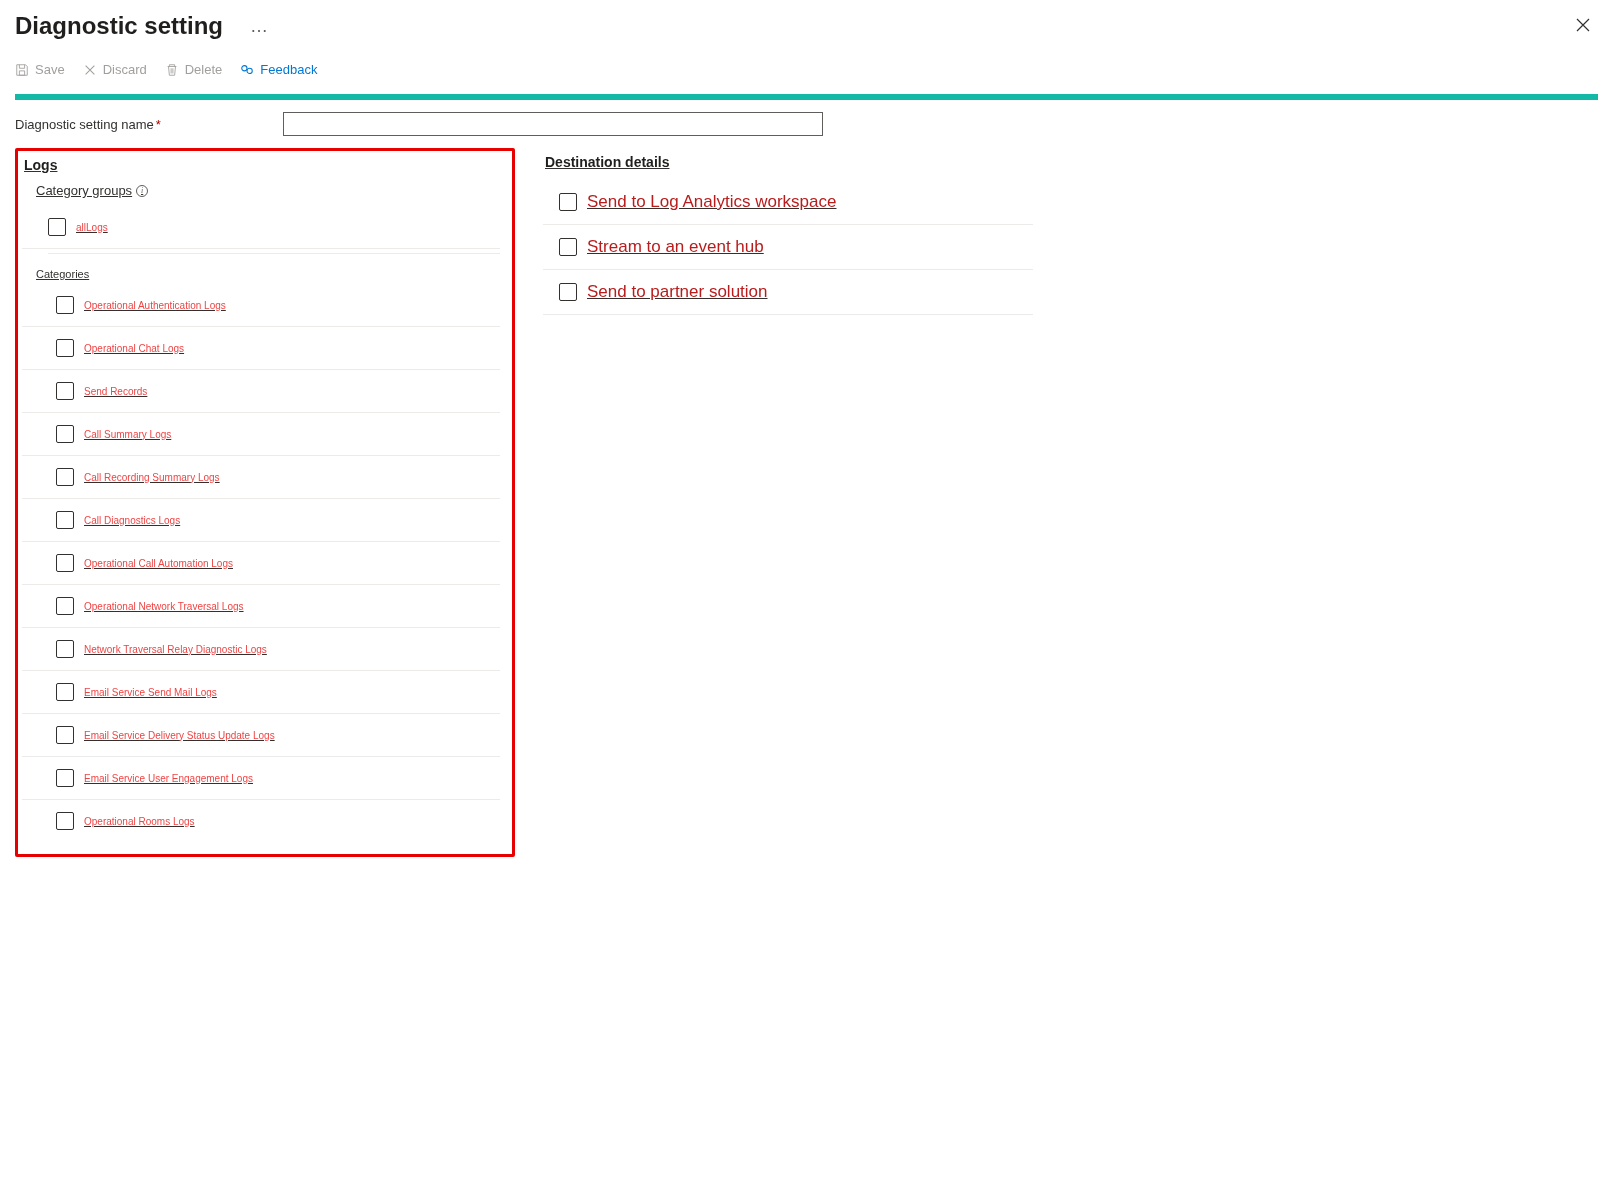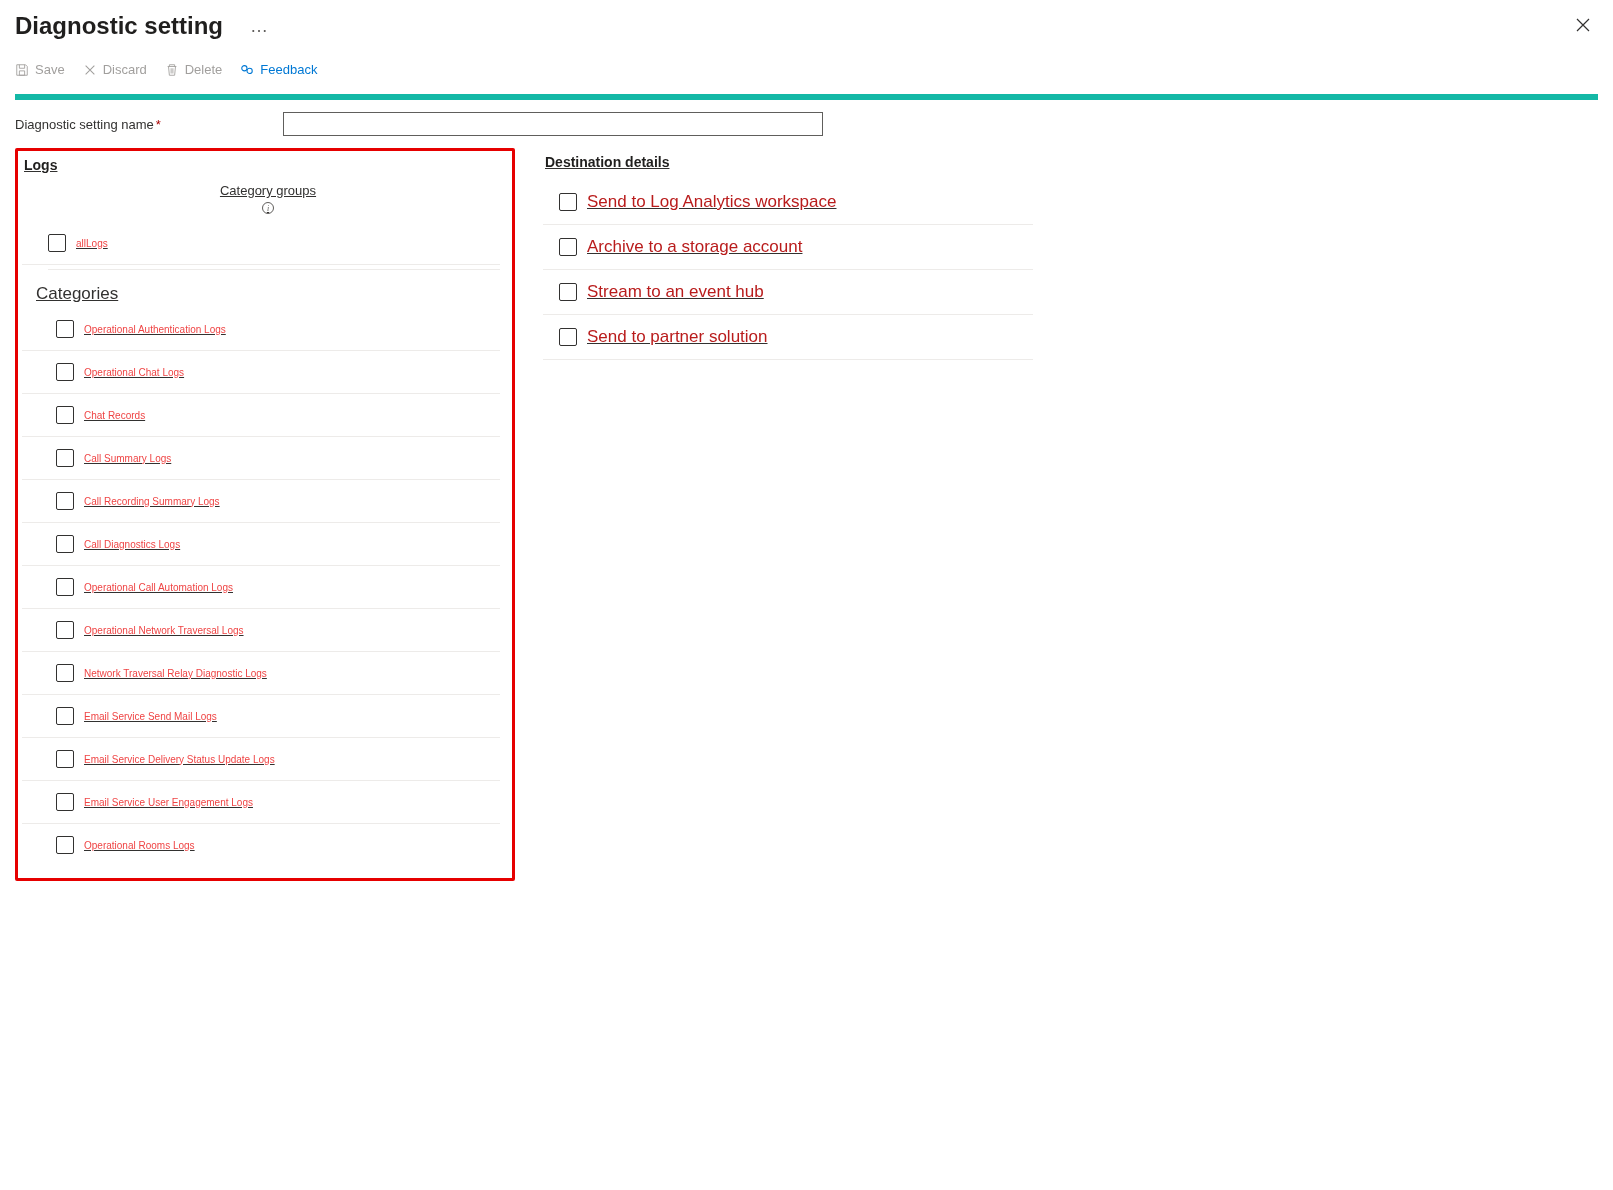--- a/index.html
+++ b/index.html
@@ -112,21 +112,20 @@
       padding-left: 2px;
     }
     .sub-label {
       font-size: 13px;
       color: #323130;
       display: flex;
       align-items: center;
       gap: 4px;
       padding-left: 14px;
       margin-bottom: 8px;
-      flex-direction: column;
     }
     .info-icon {
       width: 12px;
       height: 12px;
       border: 1px solid #605e5c;
       border-radius: 50%;
       display: inline-flex;
       align-items: center;
       justify-content: center;
       font-size: 8px;
@@ -159,21 +158,21 @@
     .checkbox-label {
       font-size: 10px;
       color: #ef4444;
     }
     .group-divider {
       border-bottom: 1px solid #edebe9;
       margin-left: 26px;
       margin-top: 4px;
     }
     .categories-label {
-      font-size: 17px;
+      font-size: 11px;
       color: #323130;
       padding: 14px 0 4px 14px;
     }
     .dest-row {
       display: flex;
       align-items: center;
       gap: 10px;
       padding: 12px 0 12px 16px;
       border-bottom: 1px solid #edebe9;
     }
@@ -254,21 +253,21 @@
         <div class="checkbox-row">
           <div class="fake-checkbox"></div>
           <div class="checkbox-label">Operational Authentication Logs</div>
         </div>
         <div class="checkbox-row">
           <div class="fake-checkbox"></div>
           <div class="checkbox-label">Operational Chat Logs</div>
         </div>
         <div class="checkbox-row">
           <div class="fake-checkbox"></div>
-          <div class="checkbox-label">Chat Records</div>
+          <div class="checkbox-label">Send Records</div>
         </div>
         <div class="checkbox-row">
           <div class="fake-checkbox"></div>
           <div class="checkbox-label">Call Summary Logs</div>
         </div>
         <div class="checkbox-row">
           <div class="fake-checkbox"></div>
           <div class="checkbox-label">Call Recording Summary Logs</div>
         </div>
         <div class="checkbox-row">
@@ -308,25 +307,21 @@
 
   <div class="col-right">
     <div class="section-title">Destination details</div>
     <div id="destinations-container">
         <div class="dest-row">
           <div class="fake-checkbox"></div>
           <div class="dest-label">Send to Log Analytics workspace</div>
         </div>
         <div class="dest-row">
           <div class="fake-checkbox"></div>
-          <div class="dest-label">Archive to a storage account</div>
+          <div class="dest-label">Stream to an event hub</div>
         </div>
         <div class="dest-row">
           <div class="fake-checkbox"></div>
-          <div class="dest-label">Stream to an event hub</div>
-        </div>
-        <div class="dest-row">
-          <div class="fake-checkbox"></div>
           <div class="dest-label">Send to partner solution</div>
         </div>
       </div>
   </div>
 </div>
 
 </body></html>

